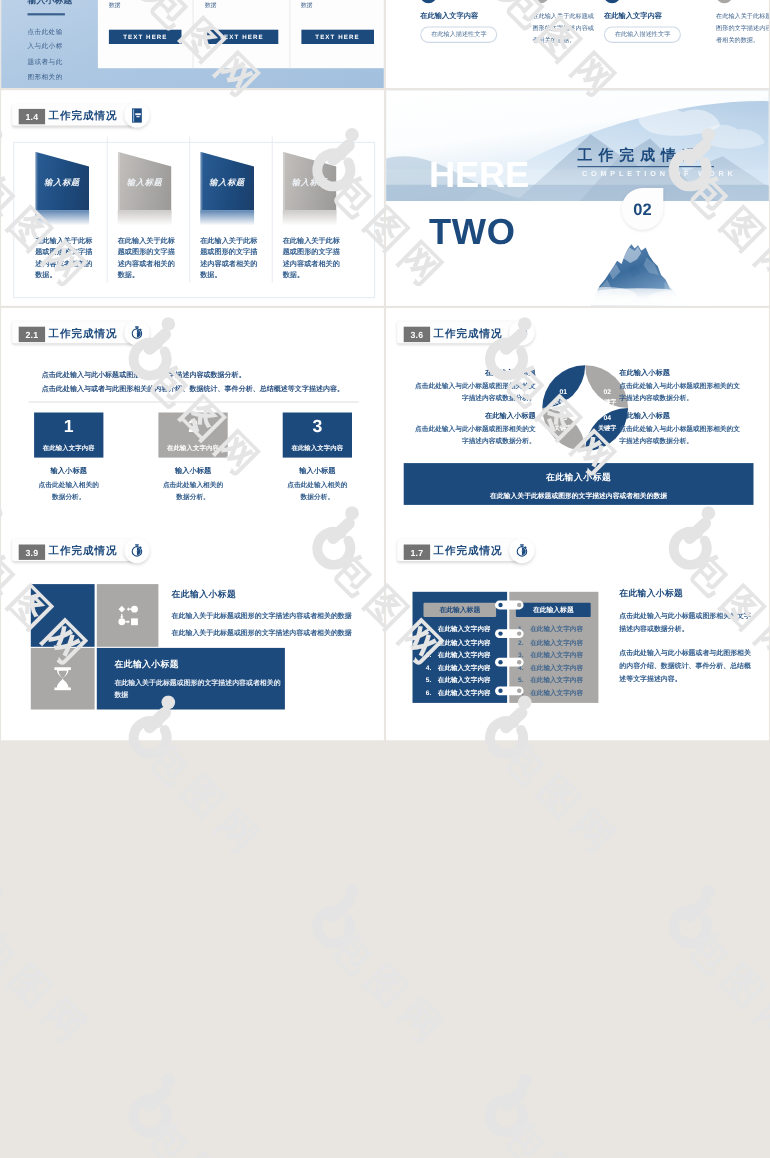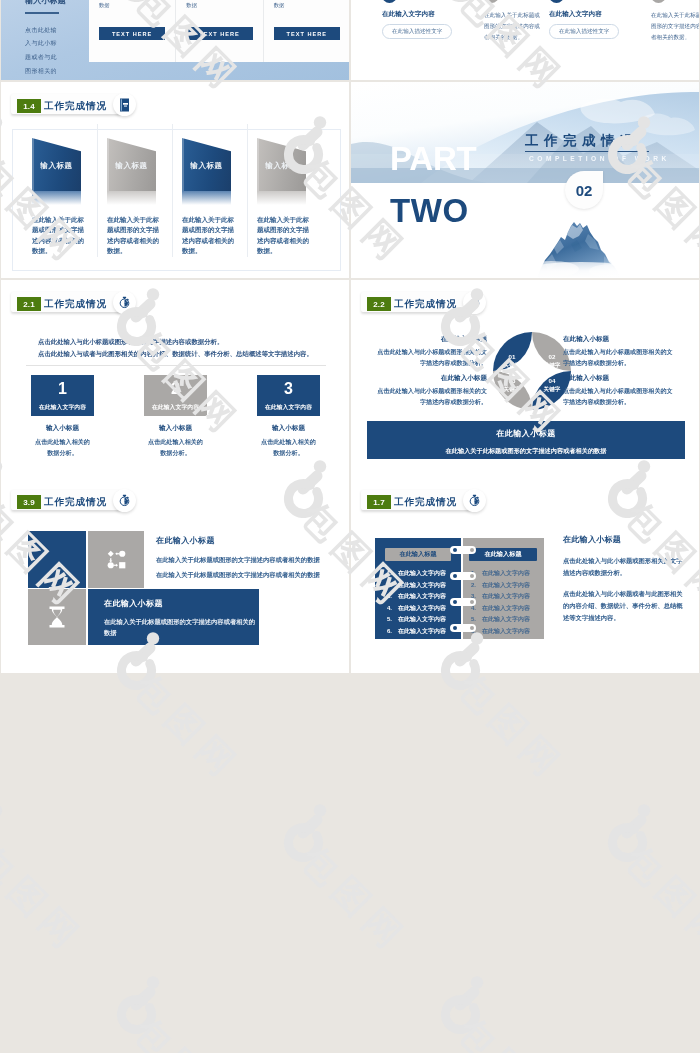--- a/index.html
+++ b/index.html
@@ -55,21 +55,21 @@
   .r2{top:82px;height:196px;}
   .r3{top:280px;height:208px;}
   .r4{top:478px;height:195px;}
   .cL{left:1px;width:348px;}
   .cR{left:351px;width:348px;}
 
   
   .shdr{position:absolute;left:12px;top:15px;height:24px;}
   .shdr .sbar{position:absolute;left:-2px;top:-3px;width:110px;height:20px;background:#fdfdfd;border-radius:2px;
               box-shadow:0 1.5px 2.5px rgba(0,0,0,.14);}
-  .shdr .snum{position:absolute;left:4px;top:2px;width:24px;height:14px;background:#4d7c0f;color:#fff;
+  .shdr .snum{position:absolute;left:4px;top:2px;width:24px;height:14px;background:#737373;color:#fff;
               font-size:8px;font-weight:bold;display:flex;align-items:center;justify-content:center;letter-spacing:0.2px;}
   .shdr .sttl{position:absolute;left:31px;top:2px;color:#1d4a7d;font-size:9.6px;font-weight:bold;letter-spacing:0.9px;white-space:nowrap;line-height:14px;}
   .shdr .scirc{position:absolute;left:100px;top:-4px;width:23px;height:23px;border-radius:50%;background:#fff;
                box-shadow:0 1.5px 3px rgba(0,0,0,.15);display:flex;align-items:center;justify-content:center;}
 
   
   .s14-row{position:absolute;left:23px;top:56px;width:300px;display:flex;}
   .s14-card{width:75px;position:relative;padding:0 0 0 8px;box-sizing:border-box;}
   .s14-card+.s14-card::before{content:"";position:absolute;left:-2px;top:-14px;height:133px;width:1px;background:#e9edf2;}
   .s14-box{position:absolute;left:11px;top:47px;width:327px;height:140px;border:1px solid #e6ecf4;}
@@ -137,21 +137,21 @@
   .part{background:#fff;}
   .part-word{position:absolute;left:39px;top:65px;font-size:33px;font-weight:bold;color:#fff;letter-spacing:-0.2px;
              line-height:23px;z-index:6;}
   .part-word2{position:absolute;left:39px;top:117px;font-size:33px;font-weight:bold;color:#1d4a7d;letter-spacing:0.6px;line-height:23px;z-index:6;}
   .part-cn{position:absolute;left:174px;top:52px;font-size:13.5px;font-weight:bold;color:#1d4a7d;letter-spacing:5.5px;z-index:6;line-height:14px;}
   .part-ruler{position:absolute;left:174px;top:69px;width:124px;height:1.3px;background:#2d5583;z-index:6;}
   .part-en{position:absolute;left:178px;top:73px;font-size:6.6px;color:#f4f8fc;letter-spacing:3.5px;z-index:6;font-weight:bold;line-height:8px;}
   .part-badge{position:absolute;left:214px;top:89px;width:38px;height:38px;background:#fdfdfd;border-radius:50% 0 50% 50%;
               box-shadow:0 1px 3px rgba(0,0,0,.10);display:flex;align-items:center;justify-content:center;
               color:#1d4a7d;font-size:15px;font-weight:bold;z-index:7;}
-  .s14-trap{position:relative;height:53px;width:49px;}
+  .s14-trap{position:relative;height:53px;width:49px;font-style:italic;}
   .s14-trap .tp{position:absolute;inset:0;clip-path:polygon(0 0,100% 25%,100% 100%,0 100%);}
   .s14-trap .tp.blue{background:linear-gradient(100deg,#2a5e96 0%,#1d4a7d 60%,#1b3f6b 100%);}
   .s14-trap .tp.gray{background:linear-gradient(100deg,#c3c0bd 0%,#aaa8a6 60%,#9b9997 100%);}
   .s14-trap .tl{position:absolute;left:0;top:0;bottom:0;width:2px;background:rgba(255,255,255,.25);z-index:2;}
   .s14-trap .lbl{position:absolute;left:0;right:0;top:52%;transform:translateY(-50%);text-align:center;
                  color:#eef2f6;font-size:7.5px;font-weight:bold;letter-spacing:0.6px;z-index:3;}
   .s14-refl{height:14px;width:49px;}
   .s14-refl.blue{background:linear-gradient(#5c84b1,rgba(255,255,255,0));}
   .s14-refl.gray{background:linear-gradient(#cbc9c7,rgba(255,255,255,0));}
   .s14-desc{margin-top:10px;width:54px;font-size:6.5px;color:#35608f;line-height:1.58;font-weight:bold;}
@@ -337,21 +337,21 @@
       <path d="M237 152 L244 158 L248 168 L239 166 L234 159 Z" fill="#b9d0e5" opacity="0.3"></path>
       <path d="M194 180 L201 172 L206 182 L197 189 Z" fill="#d6e4f0" opacity="0.28"></path>
       <path d="M253 174 L260 180 L264 190 L253 186 Z" fill="#cddeed" opacity="0.28"></path>
       <path d="M220 162 L226 158 L231 166 L224 170 Z" fill="#2f6292" opacity="0.22"></path>
       <ellipse cx="230" cy="191" rx="62" ry="11" fill="#ffffff" opacity="0.72"></ellipse>
       <ellipse cx="200" cy="187" rx="28" ry="8" fill="#ffffff" opacity="0.6"></ellipse>
       <ellipse cx="262" cy="189" rx="24" ry="7" fill="#ffffff" opacity="0.5"></ellipse>
       <rect x="166" y="180" width="128" height="16" fill="url(#mist)"></rect>
     </g>
   </svg>
-  <div class="part-word">PART</div>
+  <div class="part-word">HERE</div>
   <div class="part-word2">TWO</div>
   <div class="part-cn">工作完成情况</div>
   <div class="part-ruler"></div>
   <div class="part-en">COMPLETION OF WORK</div>
   <div class="part-badge">02</div>
 </div>
 
 <div class="slide cL r3">
   <div class="shdr">
     <div class="sbar"></div>
@@ -397,21 +397,21 @@
       </div>
       <div class="s21-sub">输入小标题</div>
       <div class="s21-desc">点击此处输入相关的数据分析。</div>
     </div>
   </div>
 </div>
 
 <div class="slide cR r3">
   <div class="shdr">
     <div class="sbar"></div>
-    <div class="snum">2.2</div>
+    <div class="snum">3.6</div>
     <div class="sttl">工作完成情况</div>
     <div class="scirc">
       <svg viewBox="0 0 26 26" width="13" height="13">
         <circle cx="13" cy="14.5" r="8.6" fill="none" stroke="#1b4a80" stroke-width="2"></circle>
         <rect x="9.6" y="1.4" width="6.8" height="2.6" rx="0.8" fill="#1b4a80"></rect>
         <rect x="11.6" y="3.6" width="2.8" height="2.6" fill="#1b4a80"></rect>
         <path d="M19.4 5.2 L21.8 7.6 L19.9 9.4 L17.6 7.0 Z" fill="#1b4a80"></path>
         <path d="M13 14.5 L13 7.5 A7 7 0 0 1 17.95 9.55 Z" fill="#1b4a80"></path>
         <path d="M13 14.5 L17.95 9.55 A7 7 0 0 1 13 21.5 Z" fill="#1b4a80"></path>
       </svg>

